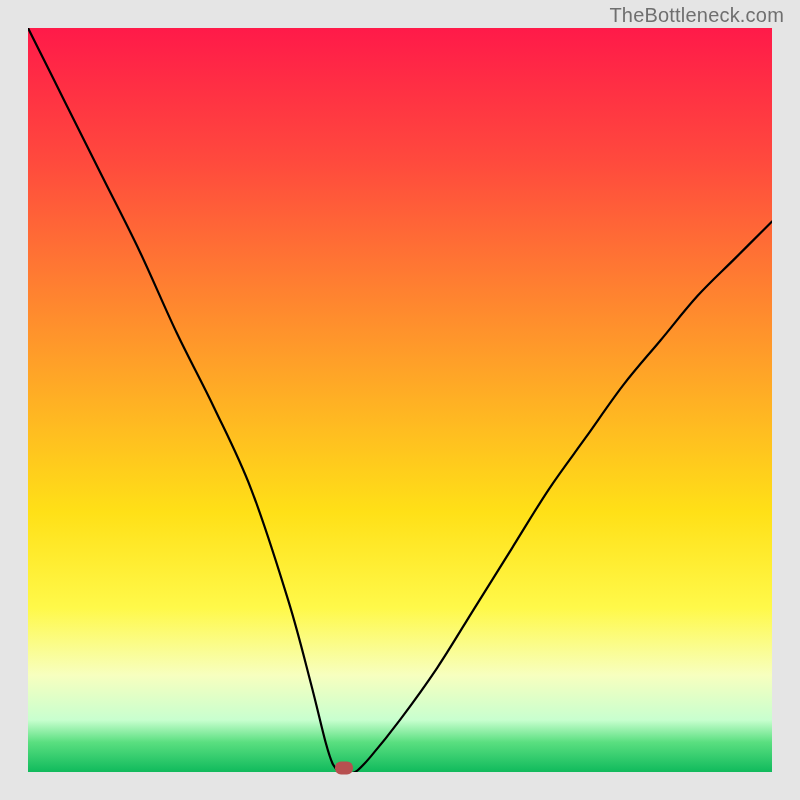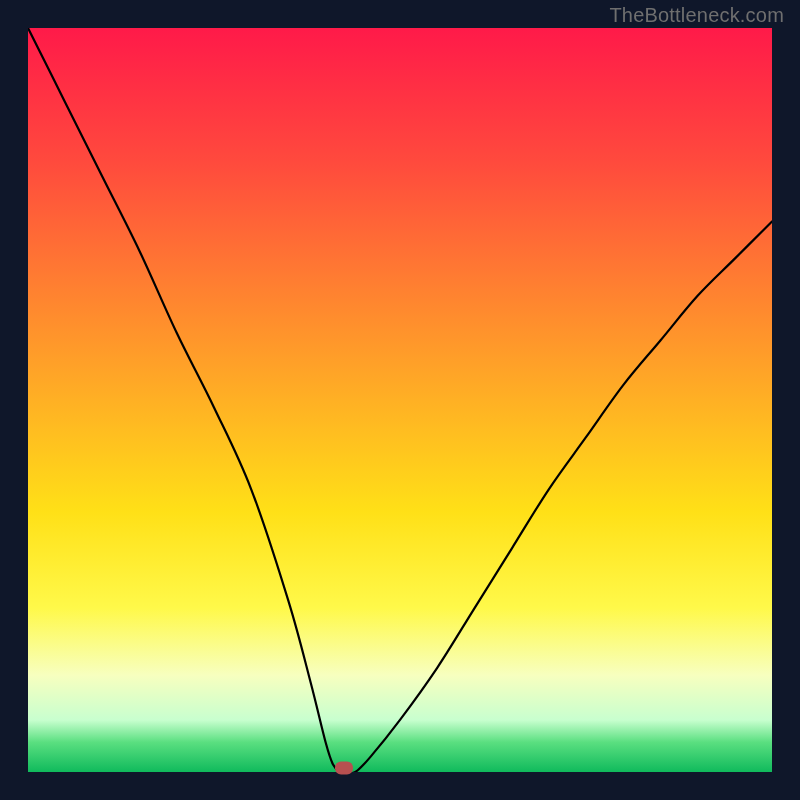--- a/index.html
+++ b/index.html
@@ -10,21 +10,21 @@
     overflow: hidden;
     background: #000;
     font-family: Arial, Helvetica, sans-serif;
   }
   .frame {
     position: absolute;
     left: 0;
     top: 0;
     width: 800px;
     height: 800px;
-    background: #0f172a;
+    background: #e5e5e5;
   }
   .plot-area {
     position: absolute;
     left: 28px;
     top: 28px;
     width: 744px;
     height: 744px;
     background: linear-gradient(to bottom,
       #ff1a49 0%,
       #ff4a3d 18%,

